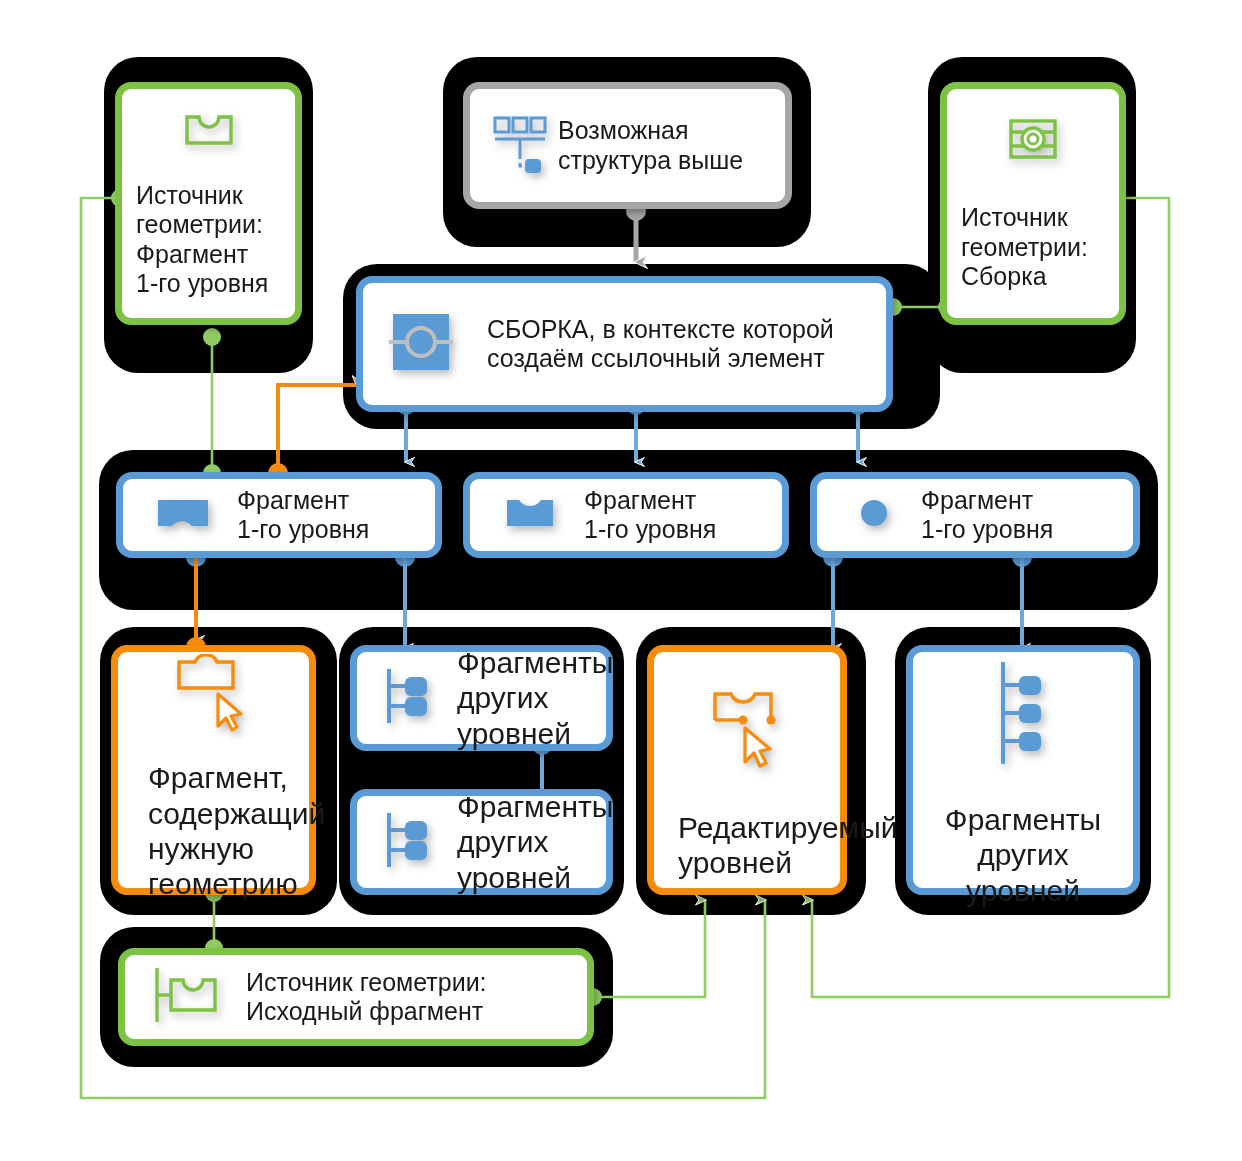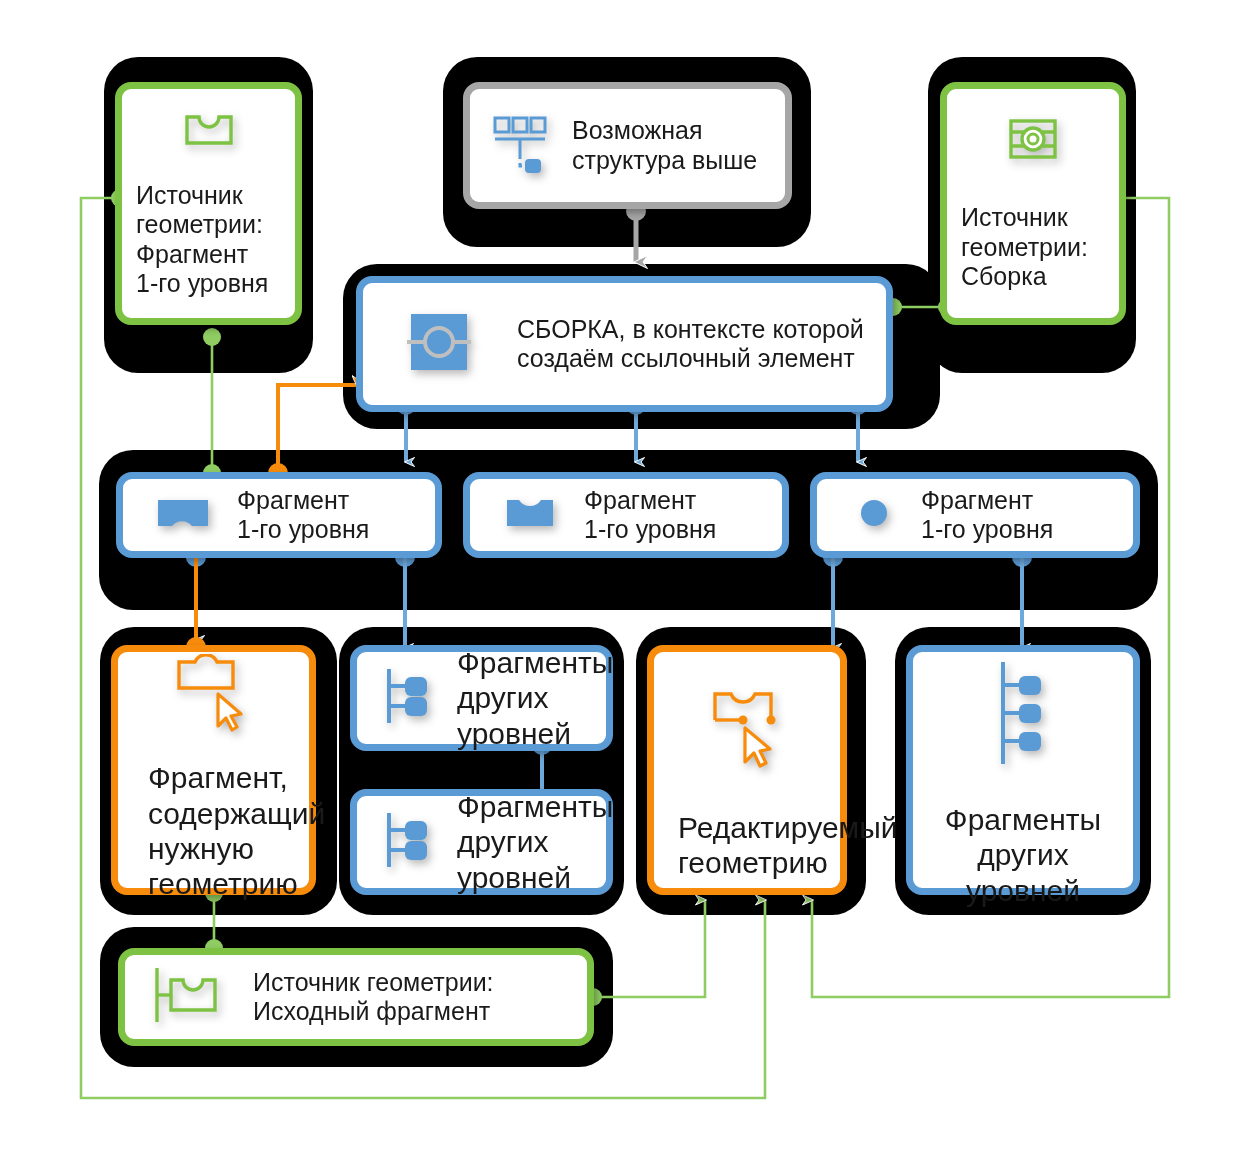--- a/index.html
+++ b/index.html
@@ -128,21 +128,21 @@
         </svg>
       </span>
       <span class="lbl" style="margin-top:28px;align-self:flex-start;">Источник
 геометрии:
 Фрагмент
 1-го уровня</span>
     </div>
   </div>
 
   <div class="node b-gray" style="left:463px;top:82px;width:329px;height:127px;">
-    <div class="inner" style="gap:20px;padding-left:22px;">
+    <div class="inner" style="gap:6px;padding-left:22px;">
       <span class="icon">
         <svg width="60" height="60" viewBox="0 0 60 60">
           <rect x="3" y="4" width="14" height="14" fill="none" stroke="#5b9bd5" stroke-width="3"></rect>
           <rect x="21" y="4" width="14" height="14" fill="none" stroke="#5b9bd5" stroke-width="3"></rect>
           <rect x="39" y="4" width="14" height="14" fill="none" stroke="#5b9bd5" stroke-width="3"></rect>
           <path d="M3,25 L53,25" stroke="#5b9bd5" stroke-width="3"></path>
           <path d="M28,25 L28,40" stroke="#5b9bd5" stroke-width="3"></path>
           <path d="M28,40 L28,52 L34,52" stroke="#5b9bd5" stroke-width="3" stroke-dasharray="5,4" fill="none"></path>
           <rect x="33" y="45" width="16" height="14" rx="4" fill="#5b9bd5"></rect>
         </svg>
@@ -162,21 +162,21 @@
           <circle cx="26" cy="24" r="5" fill="none" stroke="#7dc242" stroke-width="3"></circle>
         </svg>
       </span>
       <span class="lbl" style="margin-top:36px;align-self:flex-start;">Источник
 геометрии:
 Сборка</span>
     </div>
   </div>
 
   <div class="node b-blue" style="left:356px;top:276px;width:537px;height:136px;">
-    <div class="inner" style="gap:44px;padding-left:42px;">
+    <div class="inner" style="gap:32px;padding-left:24px;">
       <span class="icon">
         <svg width="68" height="68" viewBox="0 0 68 68">
           <rect x="6" y="6" width="56" height="56" fill="#5b9bd5"></rect>
           <path d="M2,34 L66,34" stroke="#bfbfbf" stroke-width="4"></path>
           <circle cx="34" cy="34" r="14" fill="#5b9bd5" stroke="#bfbfbf" stroke-width="4"></circle>
         </svg>
       </span>
       <span class="lbl">СБОРКА, в контексте которой
 создаём ссылочный элемент</span>
     </div>
@@ -270,42 +270,42 @@
       <span class="icon">
         <svg width="96" height="86" viewBox="0 0 96 86">
           <path d="M16,34 L16,8 L32,8 A13,13 0 0 0 56,8 L72,8 L72,34" fill="none" stroke="#f78c0c" stroke-width="3.4"></path>
           <path d="M16,34 L44,34" stroke="#f78c0c" stroke-width="3.4"></path>
           <circle cx="44" cy="34" r="4.5" fill="#f78c0c"></circle>
           <circle cx="72" cy="34" r="4.5" fill="#f78c0c"></circle>
           <path d="M46,42 L46,76 L55,67 L61,80 L67,77 L61,65 L71,63 Z" fill="#ffffff" stroke="#f78c0c" stroke-width="3.2" stroke-linejoin="round"></path>
         </svg>
       </span>
       <span class="lbl sm" style="margin-top:34px;align-self:flex-start;padding-left:10px;">Редактируемый
-геометрию</span>
+уровней</span>
     </div>
   </div>
 
   <div class="node vert b-blue" style="left:906px;top:645px;width:234px;height:250px;">
     <div class="inner" style="justify-content:flex-start;padding-top:26px;">
       <span class="icon">
         <svg width="56" height="110" viewBox="0 0 56 110">
           <path d="M8,4 L8,106" stroke="#5b9bd5" stroke-width="4"></path>
           <path d="M8,27 L26,27 M8,55 L26,55 M8,83 L26,83" stroke="#5b9bd5" stroke-width="4"></path>
           <rect x="24" y="18" width="22" height="19" rx="6" fill="#5b9bd5"></rect>
           <rect x="24" y="46" width="22" height="19" rx="6" fill="#5b9bd5"></rect>
           <rect x="24" y="74" width="22" height="19" rx="6" fill="#5b9bd5"></rect>
         </svg>
       </span>
       <span class="lbl sm" style="margin-top:30px;text-align:center;">Фрагменты
 других уровней</span>
     </div>
   </div>
 
   <div class="node b-green" style="left:118px;top:948px;width:476px;height:98px;">
-    <div class="inner" style="gap:28px;padding-left:26px;">
+    <div class="inner" style="gap:21px;padding-left:26px;">
       <span class="icon">
         <svg width="74" height="62" viewBox="0 0 74 62">
           <path d="M6,4 L6,58" stroke="#7dc242" stroke-width="3.4"></path>
           <path d="M6,31 L20,31" stroke="#7dc242" stroke-width="3.4"></path>
           <path d="M20,16 L20,46 L64,46 L64,16 L52,16 A10,10 0 0 1 32,16 Z" fill="none" stroke="#7dc242" stroke-width="3.4"></path>
         </svg>
       </span>
       <span class="lbl">Источник геометрии:
 Исходный фрагмент</span>
     </div>

